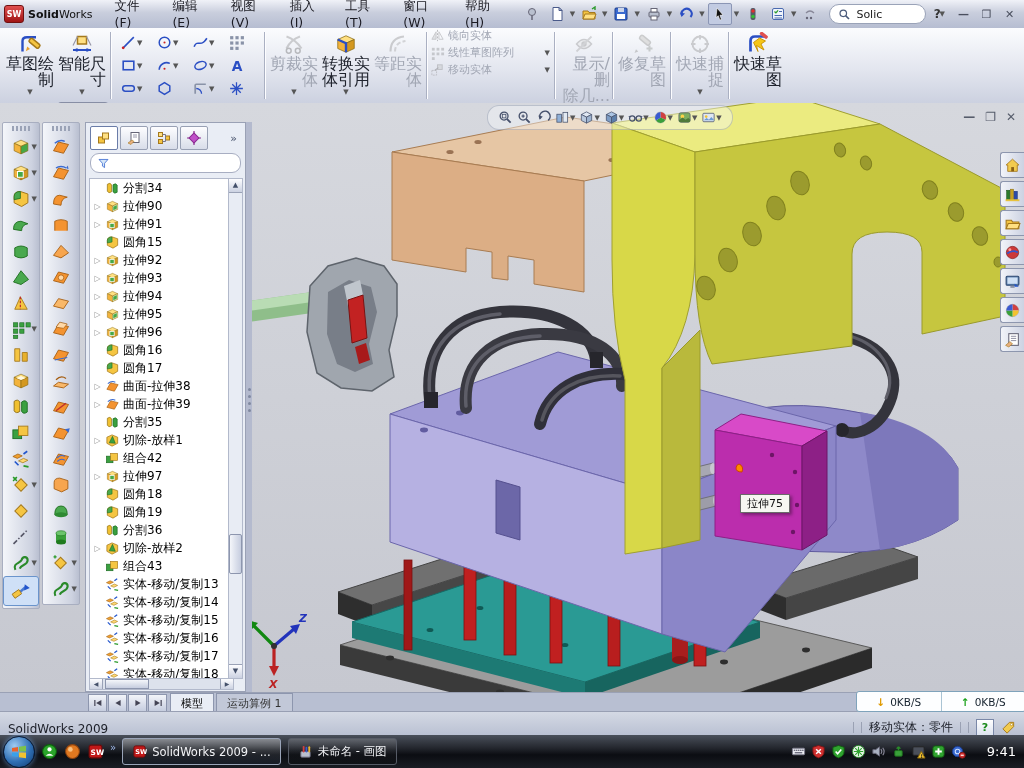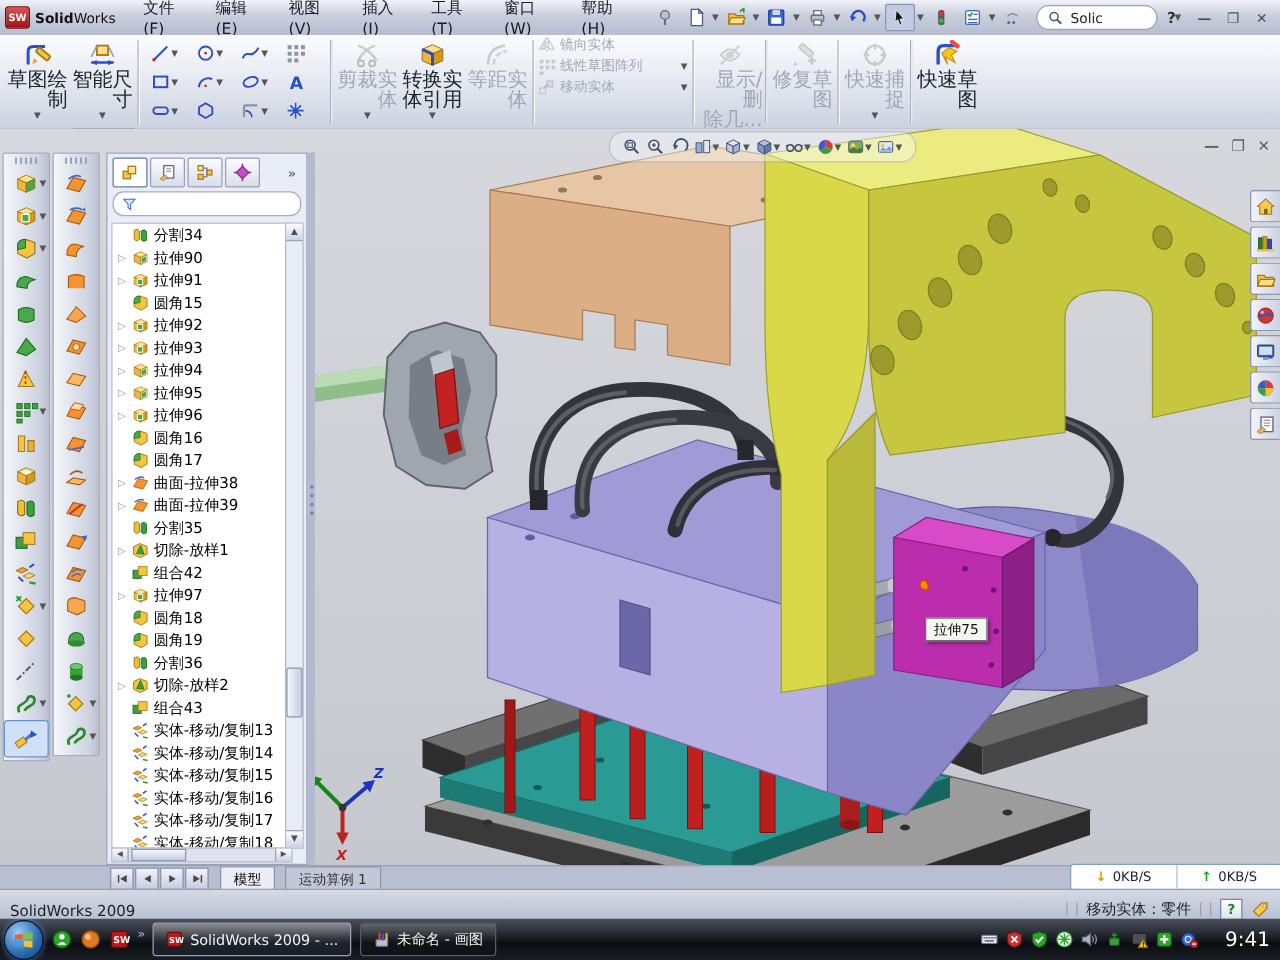--- a/index.html
+++ b/index.html
@@ -122,21 +122,21 @@
   #netmeter .cell{flex:1;display:flex;align-items:center;justify-content:center;gap:5px;height:100%}
   #netmeter .cell:first-child{border-right:1px solid #aac4d4}
   #netmeter .dn{color:#e09a00;font-weight:bold}
   #netmeter .up{color:#1ca21c;font-weight:bold}
   
   #doctabs{left:0;top:692px;width:1024px;height:19px;background:#b8bfd2;border-top:1px solid #9aa1b5;
     display:flex;align-items:flex-start;padding-left:88px;box-sizing:border-box}
   .navbtn{width:17px;height:16px;background:linear-gradient(#f2f4f9,#c6cddf);border:1px solid #8d96ae;
     margin-right:1px;display:flex;align-items:center;justify-content:center;margin-top:1px}
   .dtab{height:18px;padding:0 10px;font-size:11px;display:flex;align-items:center;border:1px solid #8d96ae;
-    margin-left:8px;background:#c2c8d8;color:#333}
+    margin-left:2px;background:#c2c8d8;color:#333}
   .dtab.active{background:#e9edf5;color:#000;border-bottom-color:#e9edf5}
   
   #statusbar{left:0;top:711px;width:1024px;height:24px;background:linear-gradient(#d4d9e4,#b9c0d2);
     border-top:1px solid #989fb3;display:flex;align-items:flex-end;color:#1c1f28}
   #sb-left{padding-left:8px;font-size:12px}
   #sb-right{margin-left:auto;display:flex;align-items:center;gap:7px;padding-right:8px}
   #sb-right .tick{width:1px;height:11px;background:#9aa1b3}
   #helpbadge{width:16px;height:15px;border:1px solid #7a88a8;background:linear-gradient(#fff,#dde4f0);
     color:#1a8a1a;font-weight:bold;font-size:11px;display:flex;align-items:center;justify-content:center}
   
@@ -147,21 +147,21 @@
     background:radial-gradient(circle at 35% 30%,#9ecbf2,#2f6fb4 55%,#123a6e);
     border:1px solid #0a1c38;display:flex;align-items:center;justify-content:center;box-shadow:0 0 5px rgba(120,180,255,.6)}
   #quicklaunch{display:flex;align-items:center;gap:6px;margin-right:4px}
   #qloverflow{color:#9db6e8;font-size:10px;margin:0 6px 8px 2px}
   .taskwin{height:25px;display:flex;align-items:center;gap:5px;padding:0 9px;margin-right:7px;
     border:1px solid #565b66;border-radius:3px;color:#f2f3f6;font-size:11.5px;white-space:nowrap;
     background:linear-gradient(rgba(255,255,255,.18),rgba(255,255,255,.04) 45%,rgba(0,0,0,.25))}
   .taskwin.active{background:linear-gradient(rgba(255,255,255,.38),rgba(255,255,255,.12) 45%,rgba(30,40,60,.3));
     border-color:#9aa4b8}
   #tray{margin-left:auto;display:flex;align-items:center;gap:5px;padding-right:8px}
-  #clock{color:#fff;font-size:16px;margin-left:16px}
+  #clock{color:#fff;font-size:13px;margin-left:16px}
   .trayico{display:flex;align-items:center;justify-content:center}
   
   .triadtxt{font-size:11px;font-style:italic;font-weight:bold}
 </style>
 </head>
 <body>
 
 <div id="titlebar" class="abs">
   <div id="logo">
     <span class="badge">SW</span>

